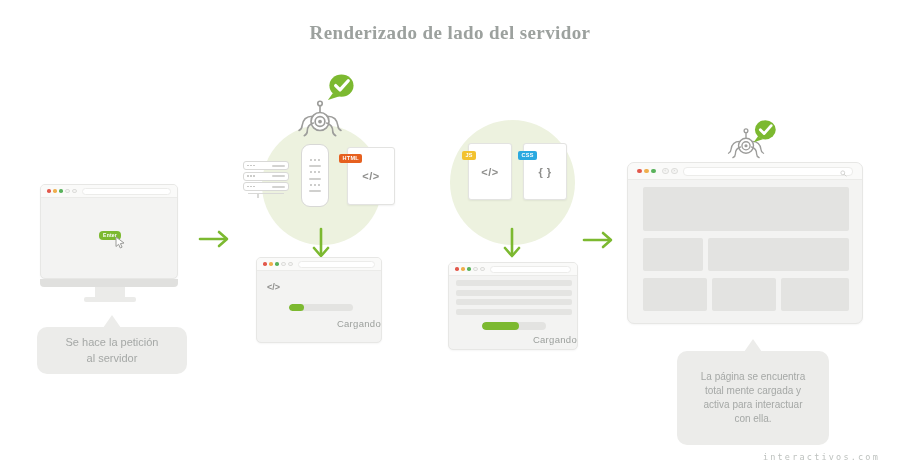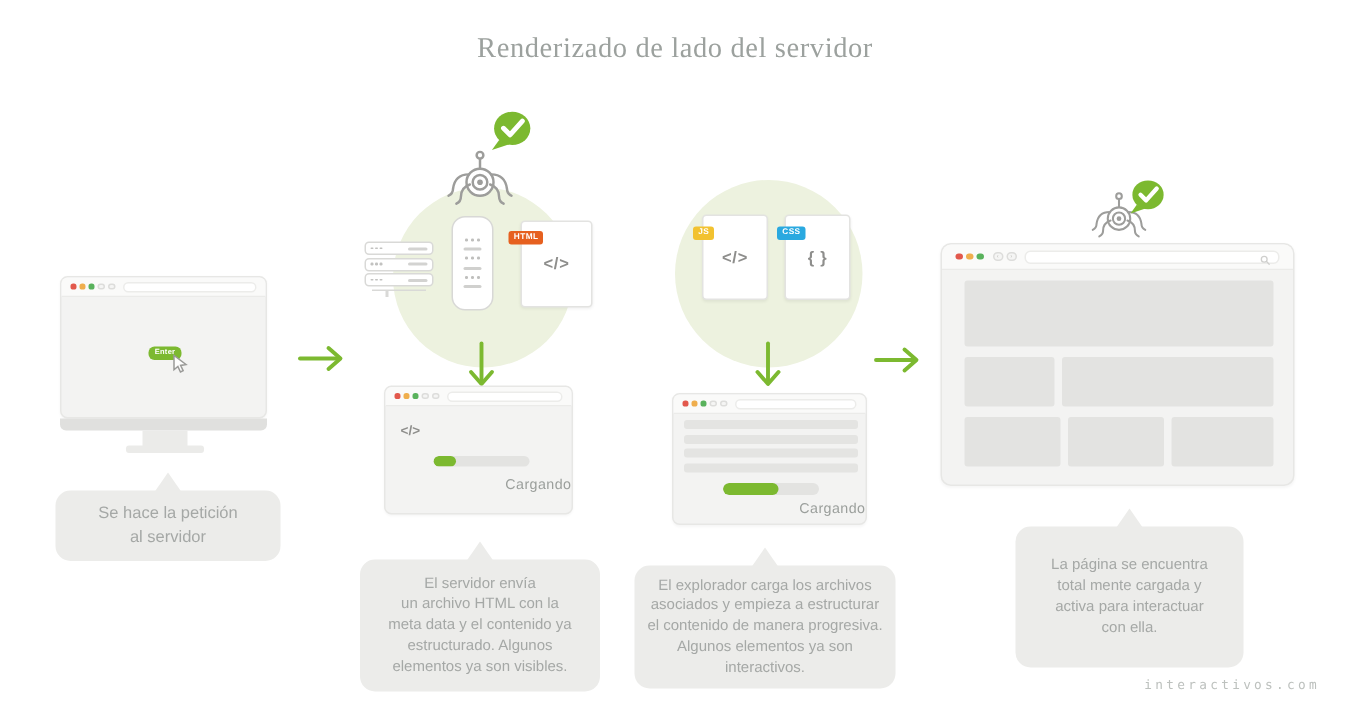--- a/index.html
+++ b/index.html
@@ -6,21 +6,21 @@
   html,body { background:#fff; }
   .scene {
     position:relative; width:900px; height:473px; background:#ffffff;
     font-family:"Liberation Sans", sans-serif; overflow:hidden;
   }
   .abs { position:absolute; }
 
   
   .title {
     position:absolute; top:22px; left:0; width:100%; text-align:center;
-    font-family:"Liberation Serif", serif; font-weight:400;
+    font-family:"Liberation Serif", serif; font-weight:700;
     font-size:19px; letter-spacing:.4px; color:#9ca19e;
   }
 
   
   .bwin {
     position:absolute; background:#f3f3f2; border:1px solid #e7e7e5;
     border-radius:5px; box-shadow:0 1px 2px rgba(0,0,0,.04);
   }
   .chrome {
     position:absolute; top:0; left:0; right:0; height:13px;
@@ -247,27 +247,20 @@
       <span class="navdot"></span>
       <span class="pill"></span>
     </div>
     <span class="code-glyph">&lt;/&gt;</span>
     <div class="track" style="left:32px; top:46px; width:64px;">
       <div class="fill" style="width: 23%;"></div>
     </div>
     <div class="loading-label" style="top:60px;">Cargando</div>
   </div>
 
-  <div class="bubble" style="left:240px; top:373px; width:160px; height:88px;">
-    <span>El servidor envía
-un archivo HTML con la
-meta data y el contenido ya
-estructurado. Algunos
-elementos ya son visibles.</span>
-  </div>
 
   <div class="abs halo" style="left:450px; top:120px; width:125px; height:125px;"></div>
 
   <div class="card" style="left:468px; top:143px; width:44px; height:57px;">
     <span class="tag js" style="left:-7px; top:7px;">JS</span>
     <span class="glyph">&lt;/&gt;</span>
   </div>
   <div class="card" style="left:523px; top:143px; width:44px; height:57px;">
     <span class="tag css" style="left:-6px; top:7px;">CSS</span>
     <span class="glyph">{ }</span>
@@ -290,27 +283,20 @@
     <div class="skel" style="top:17px;"></div>
     <div class="skel" style="top:26.5px;"></div>
     <div class="skel" style="top:36px;"></div>
     <div class="skel" style="top:45.5px;"></div>
     <div class="track" style="left:33px; top:59px; width:64px; height:8px;">
       <div class="fill" style="width: 58%;"></div>
     </div>
     <div class="loading-label" style="top:71px;">Cargando</div>
   </div>
 
-  <div class="bubble" style="left:423px; top:377px; width:174px; height:82px;">
-    <span>El explorador carga los archivos
-asociados y empieza a estructurar
-el contenido de manera progresiva.
-Algunos elementos ya son
-interactivos.</span>
-  </div>
 
   <svg class="abs arrow" style="left:581px; top:229px;" width="34" height="22" viewBox="0 0 34 22">
     <path d="M3 11 H29"></path>
       <path d="M22 4 L30 11 L22 18"></path>
   </svg>
 
   <svg class="abs robot" style="left:726px; top:127px;" width="40" height="35" viewBox="0 0 64 56">
     <circle cx="32" cy="6" r="3" class="bodyfill"></circle>
     <path d="M32 9 V18"></path>
     <circle cx="32" cy="30" r="12" class="bodyfill"></circle>

